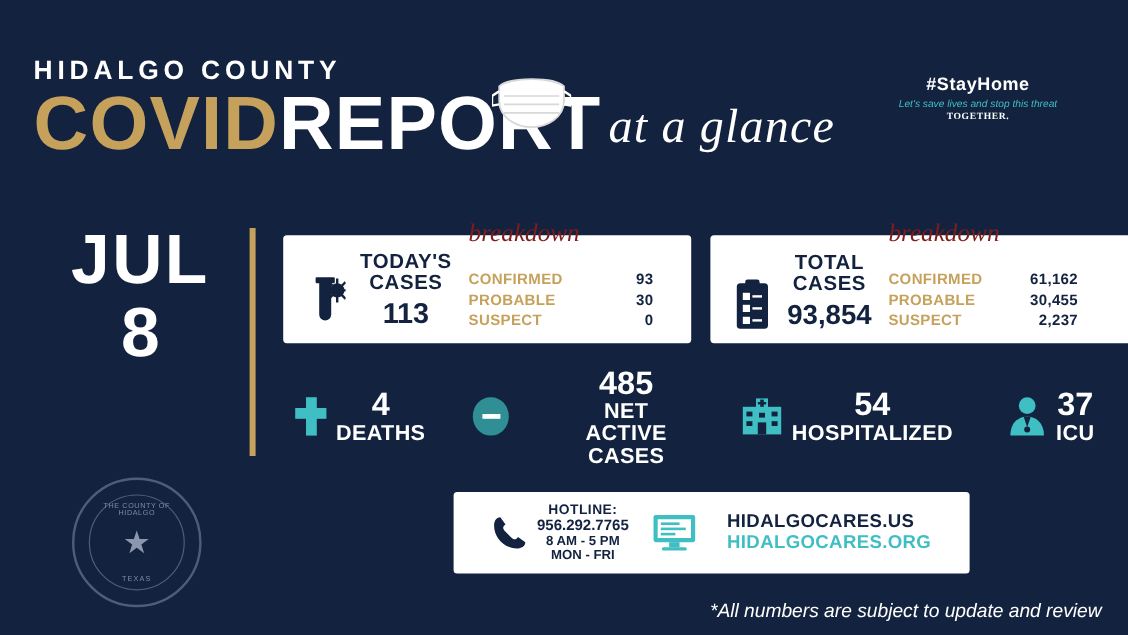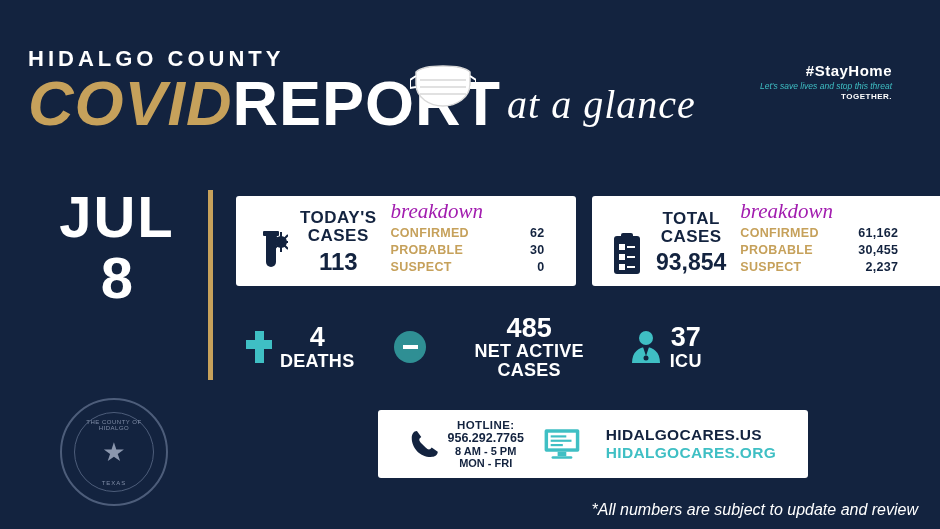--- a/index.html
+++ b/index.html
@@ -21,44 +21,44 @@
     font-family: "Liberation Sans", sans-serif;
   }
   .title-row { display: flex; align-items: flex-end; margin-top: 2px; position: relative; }
   .covid {
     font-size: 63px;
     font-weight: bold;
     letter-spacing: 1px;
     line-height: 0.95;
     font-family: "Liberation Sans", sans-serif;
   }
-  .covid .c1 { color: #c6a15b; font-style: italic; }
+  .covid .c1 { color: #c6a15b; }
   .covid .c2 { color: #ffffff; }
   .glance {
     color: #ffffff;
     font-family: "Liberation Serif", serif;
     font-style: italic;
     font-size: 40px;
     margin-left: 6px;
     padding-bottom: 6px;
     letter-spacing: 1px;
   }
   
   .mask {
     position: absolute;
     left: 382px; top: 8px;
     width: 66px; height: 56px;
     pointer-events: none;
   }
 
   
-  .stayhome { position: absolute; top: 62px; right: 48px; text-align: right; }
+  .stayhome { position: absolute; top: 62px; right: 59px; text-align: center; }
   .stayhome .hash { color: #ffffff; font-size: 15px; font-weight: bold; letter-spacing: 0.5px; }
   .stayhome .sub1 { color: #3fbfc4; font-size: 8.5px; font-style: italic; margin-top: 2px; }
-  .stayhome .sub2 { color: #ffffff; font-size: 8px; font-weight: bold; letter-spacing: 0.5px; margin-top: 1px; }
+  .stayhome .sub2 { color: #ffffff; font-size: 8px; font-weight: bold; letter-spacing: 0.5px; margin-top: 1px; font-family: Liberation Serif, serif; }
 
   
   .date-block { position: absolute; left: 42px; top: 188px; text-align: center; width: 150px; }
   .date-month { color: #ffffff; font-size: 58px; font-weight: bold; letter-spacing: 2px; line-height: 1; }
   .date-day  { color: #ffffff; font-size: 58px; font-weight: bold; line-height: 1.1; }
 
   .divider { position: absolute; left: 208px; top: 190px; width: 5px; height: 190px; background: #c6a15b; }
 
   
   .card {
@@ -77,24 +77,24 @@
   .card-label {
     color: #13233f; font-weight: bold; font-size: 17px; line-height: 1.05; letter-spacing: 0.5px;
   }
   .card-number { color: #13233f; font-weight: bold; font-size: 24px; margin-top: 3px; }
   .card-number.big { font-size: 23px; }
 
   .breakdown { margin-left: 6px; }
   .breakdown-title {
     font-family: "Liberation Serif", serif;
     font-style: italic;
-    color: #a21caf;
+    color: #7f1d1d;
     font-size: 21px;
     line-height: 1;
-    margin-bottom: 3px;
+    margin-bottom: 20px;
   }
   .bd-row { display: flex; font-size: 12.5px; font-weight: bold; letter-spacing: 0.3px; line-height: 1.35; }
   .bd-name { color: #c6a15b; width: 92px; }
   .bd-val  { color: #13233f; text-align: right; width: 62px; }
   #total-card .bd-name { width: 86px; }
   #total-card .bd-val { width: 72px; }
 
   
   .stats { position: absolute; left: 240px; top: 306px; width: 672px; height: 82px; display: flex; align-items: center; }
   .stat { display: flex; align-items: center; }
@@ -201,21 +201,21 @@
   </div>
   <div class="card-main">
     <div class="card-label">TODAY'S</div>
     <div class="card-label">CASES</div>
     <div class="card-number">113</div>
   </div>
   <div class="breakdown">
     <div class="breakdown-title">breakdown</div>
     <div class="bd-row">
       <span class="bd-name">CONFIRMED</span>
-      <span class="bd-val">62</span>
+      <span class="bd-val">93</span>
     </div>
     <div class="bd-row">
       <span class="bd-name">PROBABLE</span>
       <span class="bd-val">30</span>
     </div>
     <div class="bd-row">
       <span class="bd-name">SUSPECT</span>
       <span class="bd-val">0</span>
     </div>
   </div>
@@ -270,20 +270,38 @@
     <div class="minus-circle">
         <span></span>
       </div>
     <div class="stat-text">
       <div class="stat-num">485</div>
       <div class="stat-lbl">NET ACTIVE</div>
       <div class="stat-lbl">CASES</div>
     </div>
   </div>
 
+  <div class="stat" id="stat-hosp">
+    <svg width="34" height="32" viewBox="0 0 34 32">
+      <rect x="1" y="8" width="32" height="23" fill="#3fbfc4"></rect>
+      <rect x="12" y="1" width="10" height="8" fill="#3fbfc4"></rect>
+      <rect x="15.5" y="2" width="3" height="6" fill="#13233f"></rect>
+      <rect x="13.5" y="4" width="7" height="2" fill="#13233f"></rect>
+      <rect x="4" y="12" width="5" height="4" fill="#13233f"></rect>
+      <rect x="14.5" y="13" width="5" height="4" fill="#13233f"></rect>
+      <rect x="25" y="12" width="5" height="4" fill="#13233f"></rect>
+      <rect x="4" y="20" width="5" height="4" fill="#13233f"></rect>
+      <rect x="25" y="20" width="5" height="4" fill="#13233f"></rect>
+      <rect x="13.5" y="21" width="7" height="10" fill="#13233f"></rect>
+    </svg>
+    <div class="stat-text">
+      <div class="stat-num">54</div>
+      <div class="stat-lbl">HOSPITALIZED</div>
+    </div>
+  </div>
 
   <div class="stat" id="stat-icu">
     <svg width="32" height="34" viewBox="0 0 32 34">
       <circle cx="16" cy="8" r="7" fill="#3fbfc4"></circle>
       <path d="M2 33 C2 22, 9 17, 16 17 C23 17, 30 22, 30 33 Z" fill="#3fbfc4"></path>
       <path d="M13 17 L16 26 L19 17" fill="#13233f"></path>
       <circle cx="16" cy="28" r="2.5" fill="#13233f"></circle>
     </svg>
     <div class="stat-text">
       <div class="stat-num">37</div>

